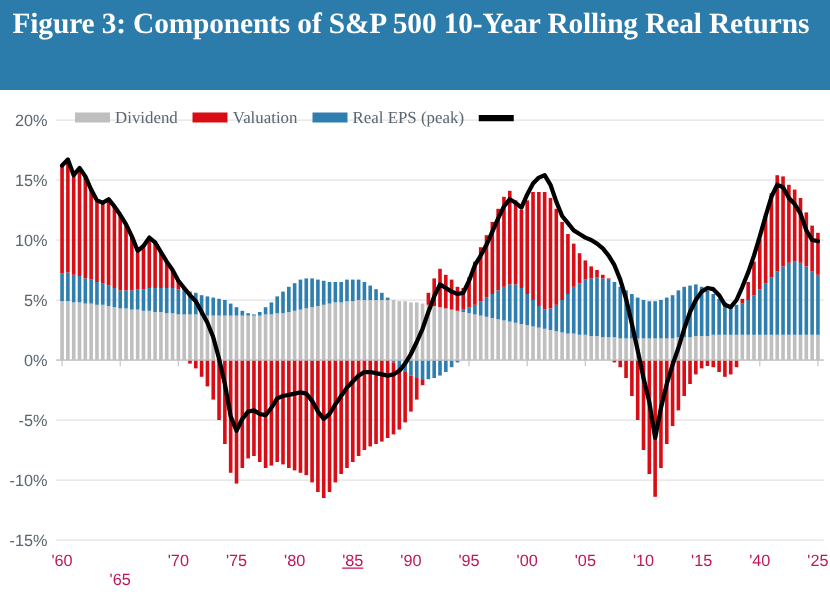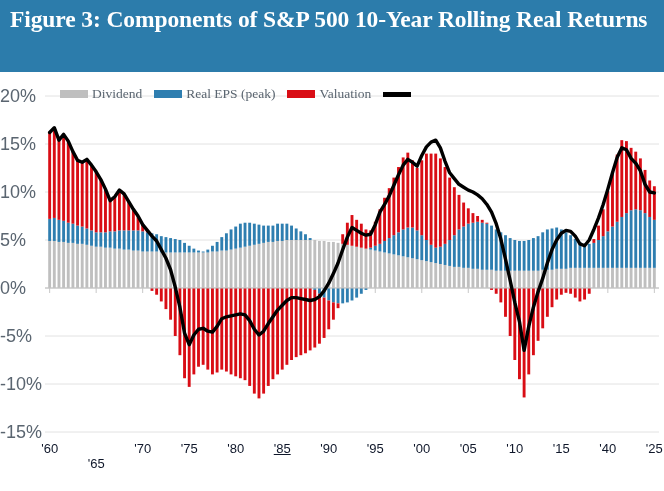--- a/index.html
+++ b/index.html
@@ -28,31 +28,31 @@
     letter-spacing:-0.1px;
   }
 
   
   .plot-area{position:absolute;left:0;top:72px;width:664px;height:384px;}
   .grid-layer,.series-layer,.axis-layer,.legend-layer{position:absolute;left:0;top:0;width:664px;height:384px;}
 
   
   .ytick{
     position:absolute;
-    font-size:18px;
+    font-size:13px;
     color:#5A6570;
-    text-align:left;
+    text-align:right;
     width:38px;
     transform:translateY(-50%);
     white-space:nowrap;
   }
   .xtick{
     position:absolute;
     font-size:13px;
-    color:#0f172a;
+    color:#be185d;
     text-align:left;
     transform:translateX(-50%);
     white-space:nowrap;
   }
 
   
   .legend-row{
     position:absolute;
     left:60px;top:14px;
     display:flex;align-items:center;
@@ -529,26 +529,26 @@
         <div class="xtick" style="left: 607.833px; top: 369px;">'40</div>
         <div class="xtick" style="left: 654.348px; top: 369px;">'25</div>
       </div>
     <div class="legend-layer">
       <div class="legend-row" id="legend-row">
           <div class="legend-item">
             <span class="legend-swatch" style="background: rgb(191, 191, 191);"></span>
             <span class="legend-label">Dividend</span>
           </div>
           <div class="legend-item">
+            <span class="legend-swatch" style="background: rgb(217, 13, 21);"></span>
+            <span class="legend-label">Valuation</span>
+          </div>
+          <div class="legend-item">
             <span class="legend-swatch" style="background: rgb(46, 126, 176);"></span>
             <span class="legend-label">Real EPS (peak)</span>
-          </div>
-          <div class="legend-item">
-            <span class="legend-swatch" style="background: rgb(217, 13, 21);"></span>
-            <span class="legend-label">Valuation</span>
           </div>
           <div class="legend-item">
             <span class="legend-swatch line" style="background: rgb(0, 0, 0);"></span>
           </div>
         </div>
     </div>
   </div>
 
 
 </div>

